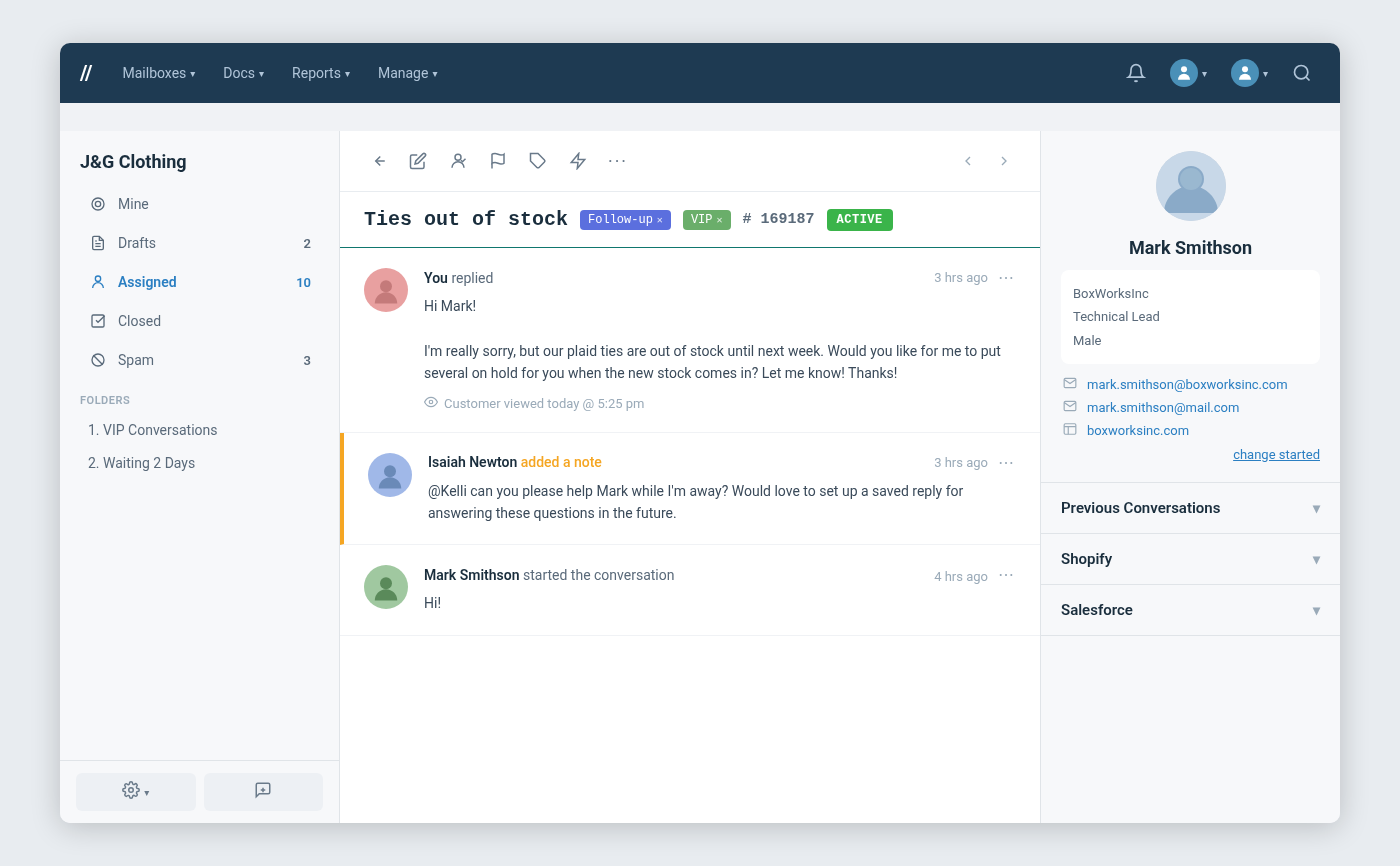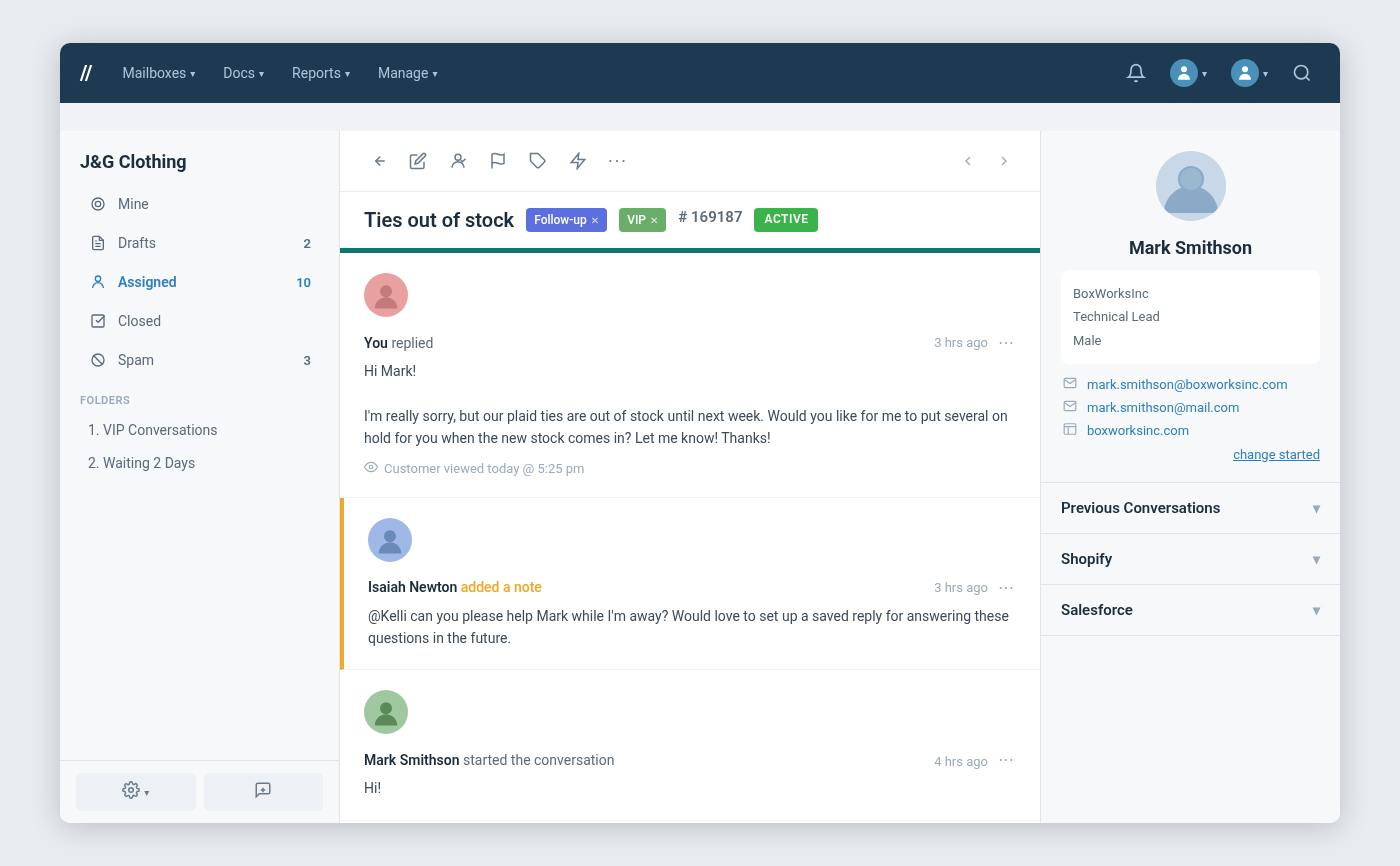--- a/index.html
+++ b/index.html
@@ -213,24 +213,26 @@
       align-items: center;
       justify-content: center;
       cursor: pointer;
       border-radius: 6px;
       color: #9aaab8;
       font-size: 18px;
     }
 
     .conv-header {
       padding: 16px 24px;
-      border-bottom: 5px solid #0f766e;
-      display: flex;
+      border-bottom: 1px solid #0f766e;
+      display: flex;
+      align-items: center;
       gap: 12px;
       flex-shrink: 0;
+      font-family: Liberation Mono, monospace;
     }
     .conv-title {
       font-size: 20px;
       font-weight: 600;
       color: #1a2e3d;
     }
     .conv-tag {
       padding: 3px 8px;
       border-radius: 4px;
       font-size: 12px;
@@ -266,21 +268,20 @@
       flex: 1;
       overflow-y: auto;
       padding: 0;
     }
     .message-item {
       padding: 20px 24px;
       border-bottom: 1px solid #f0f2f5;
       display: flex;
       gap: 16px;
       position: relative;
-      flex-direction: column;
     }
     .message-item.note {
       border-left: 4px solid #f5a623;
     }
     .avatar-placeholder {
       width: 44px;
       height: 44px;
       border-radius: 50%;
       flex-shrink: 0;
       display: flex;

